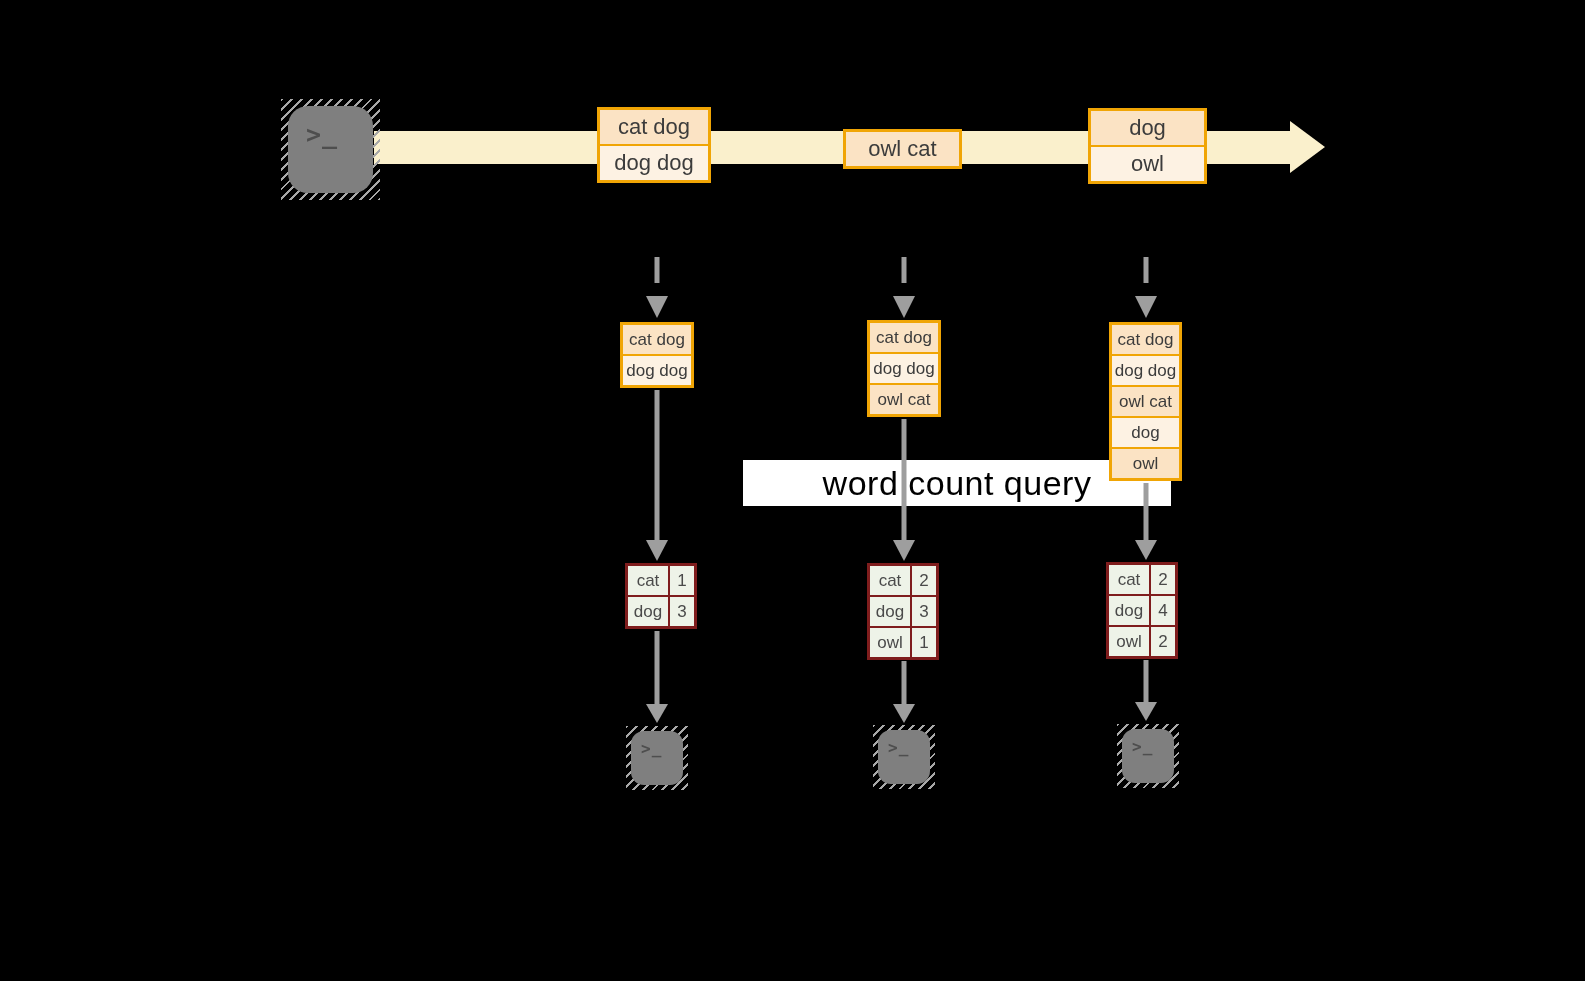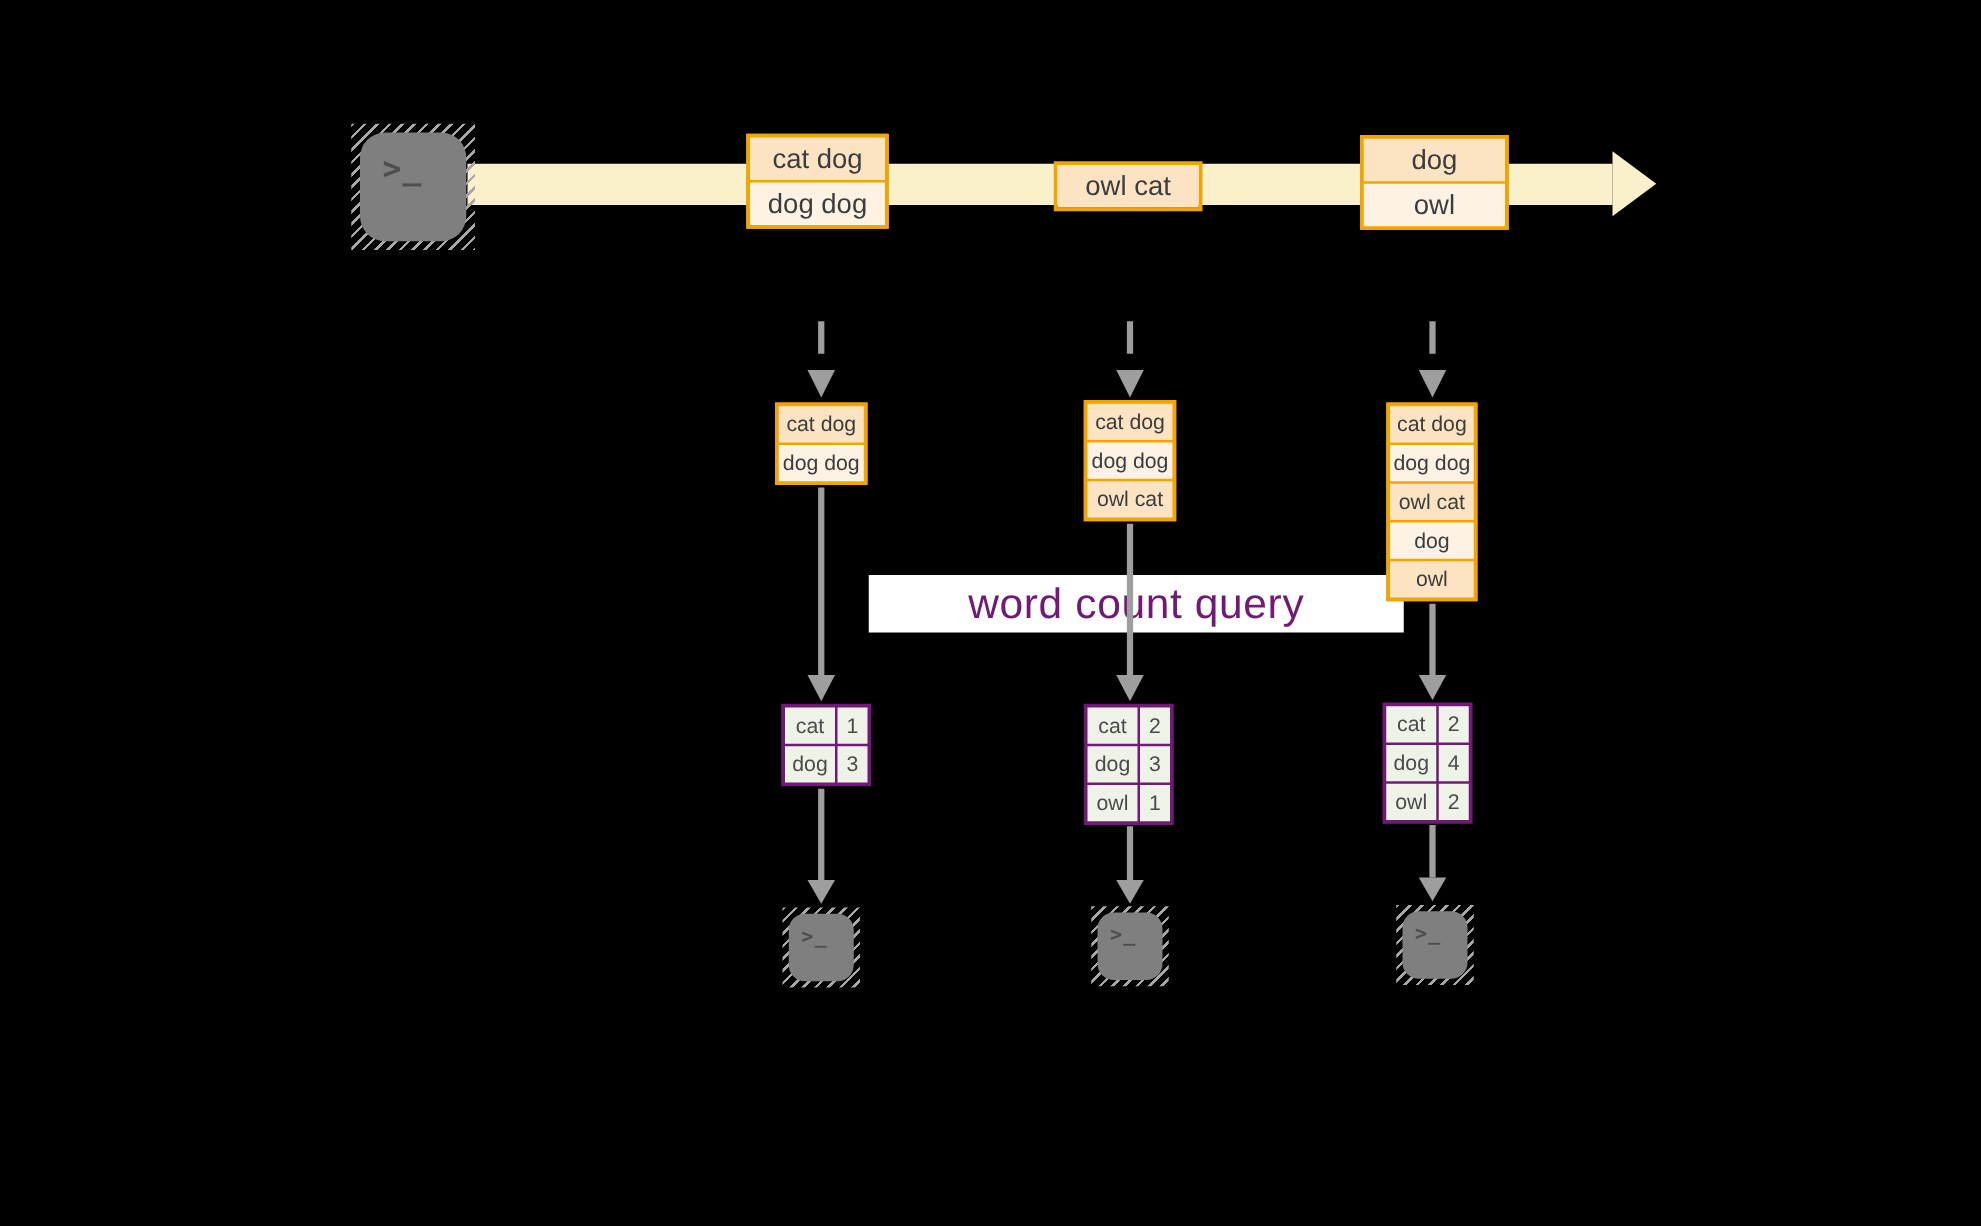--- a/index.html
+++ b/index.html
@@ -20,28 +20,28 @@
   
   .obox { border:3px solid #f0a505; background:#f0a505;
           display:flex; flex-direction:column; gap:2px; }
   .obox .row { background:#fbe3c4; color:#3c3c3c; display:flex;
                align-items:center; justify-content:center; line-height:1; }
   .obox .row:nth-child(even) { background:#fdf2e3; }
   .ev .row  { height:34px; font-size:22px; }
   .win .row { height:29px; font-size:17px; }
 
   
-  .gtable { background:#701a75; padding:3px; display:grid;
+  .gtable { background:#7f1d1d; padding:3px; display:grid;
             grid-template-columns:40px 24px; gap:2px; }
   .gtable .cell { background:#eef3e8; color:#4a4a4a; font-size:17px;
                   height:29px; display:flex; align-items:center; justify-content:center; }
 
   
-  .banner { background:#ffffff; color:#701a75; display:flex; align-items:center;
-            justify-content:center; font-size:34px; font-weight:300; letter-spacing:0.5px; }
+  .banner { background:#ffffff; color:#000000; display:flex; align-items:center;
+            justify-content:center; font-size:34px; font-weight:300; letter-spacing:0.5px;margin-left:48px; }
 
   svg.overlay { position:absolute; left:0; top:0; pointer-events:none; }
 </style>
 </head>
 <body>
 
 <div class="stage">
 
   <div class="abs banner" style="left:695px; top:460px; width:428px; height:46px;">
     <span>word count query</span>

